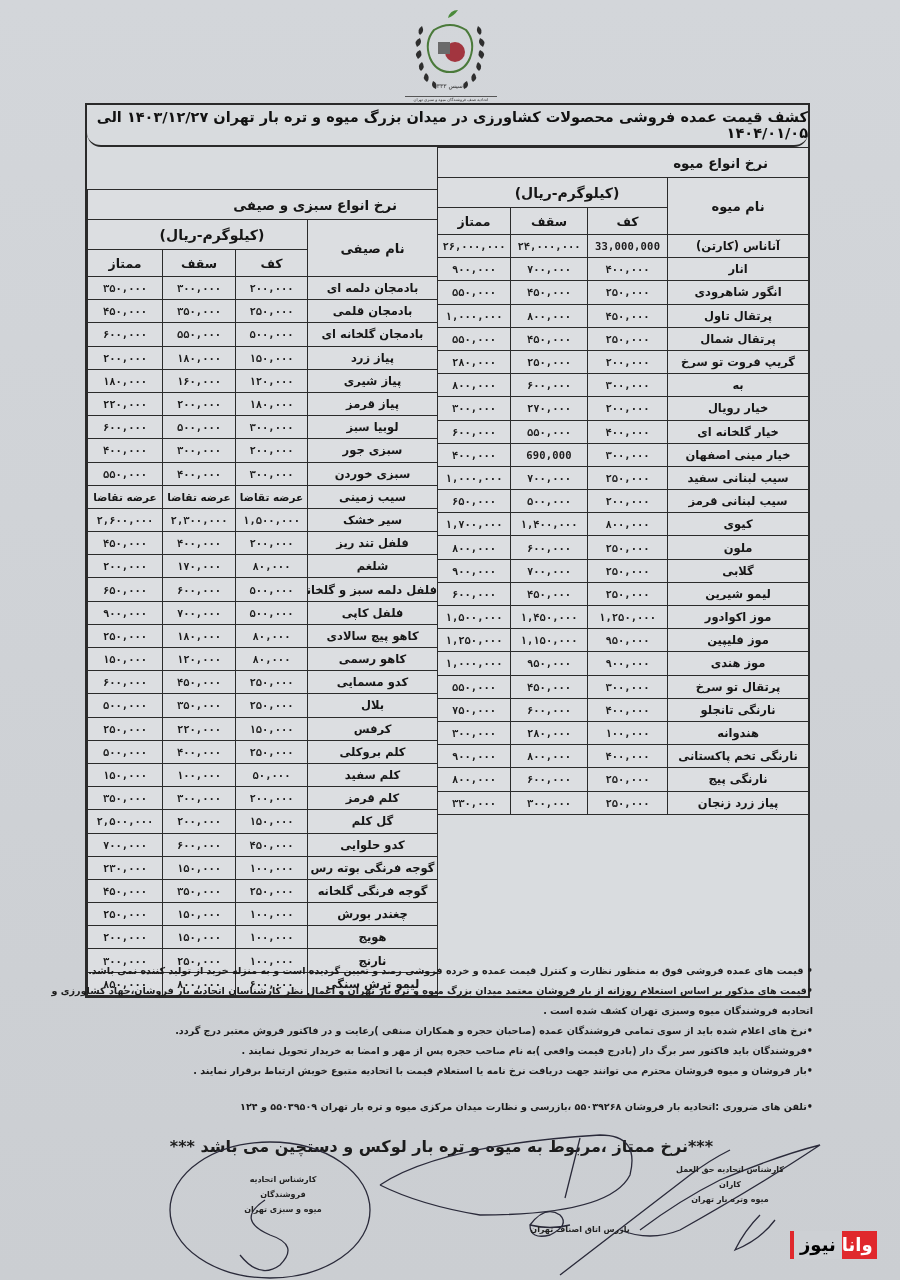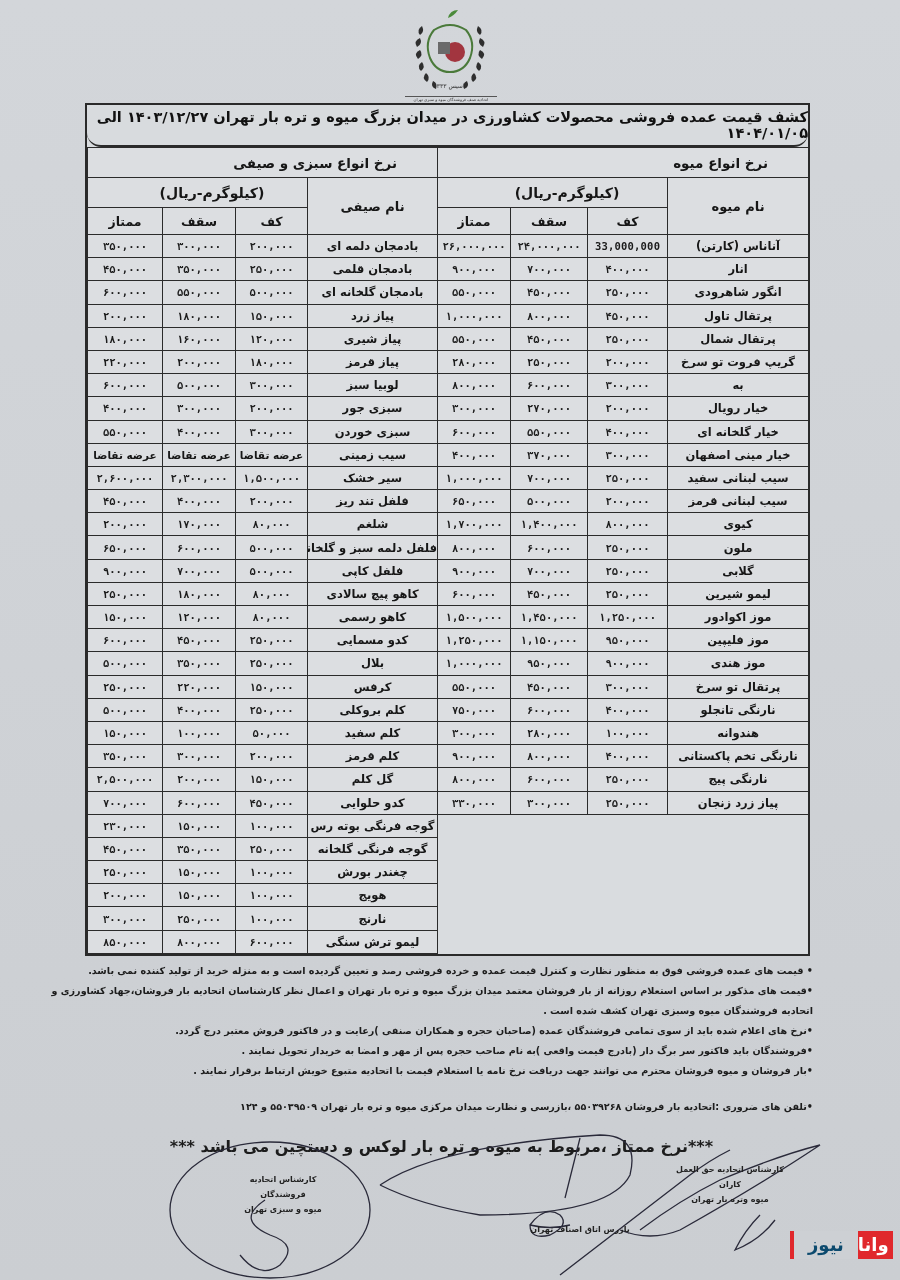--- a/index.html
+++ b/index.html
@@ -79,21 +79,21 @@
   .sig-mid { left: 520px; top: 1222px; width: 120px; }
   .sig-right { left: 670px; top: 1162px; width: 120px; }
   .scribbles { position: absolute; left: 0; top: 1130px; width: 900px; height: 150px; pointer-events: none; }
 
   
   .watermark {
     position: absolute; left: 790px; top: 1231px; height: 28px; padding: 0 4px;
     background: #e0282c; color: #fff; font-weight: bold; font-size: 18px;
     direction: rtl; display: flex; align-items: center; line-height: 28px;
   }
-  .watermark .wm-red-part { color: #0c4a6e; background: #cdd0d4; padding: 0 14px; }
+  .watermark .wm-red-part { color: #000000; background: #cdd0d4; padding: 0 6px; }
 </style>
 </head>
 <body>
 
 <div class="paper">
 
   <div class="logo">
     <svg viewBox="0 0 84 92">
 
       <g fill="#2e2e2e">
@@ -119,21 +119,21 @@
       <text x="42" y="80" font-size="6" text-anchor="middle" fill="#333" font-family="DejaVu Sans, sans-serif">تاسیس ۱۳۳۳</text>
     </svg>
   </div>
   <div class="logo-caption">اتحادیه صنف فروشندگان میوه و سبزی تهران</div>
 
   <div class="frame">
     <div class="title-row">کشف قیمت عمده فروشی محصولات کشاورزی در میدان بزرگ میوه و تره بار تهران ۱۴۰۳/۱۲/۲۷ الی ۱۴۰۴/۰۱/۰۵</div>
 
     <div class="sections">
 
-      <div class="section" style="width:350px;">
+      <div class="section" style="width:350px;margin-top:42px;">
         <table class="grid" style="width:350px;">
           <colgroup>
             <col style="width:130px">
               <col style="width:72px">
               <col style="width:73px">
               <col style="width:75px">
           </colgroup>
           <thead>
             <tr>
               <th colspan="4" class="sec-head">نرخ انواع سبزی و صیفی</th>
@@ -412,21 +412,21 @@
               </tr>
               <tr class="row">
                 <td class="name">خیار گلخانه ای</td>
                 <td class="num">۴۰۰,۰۰۰</td>
                 <td class="num">۵۵۰,۰۰۰</td>
                 <td class="num">۶۰۰,۰۰۰</td>
               </tr>
               <tr class="row">
                 <td class="name">خیار مینی اصفهان</td>
                 <td class="num">۳۰۰,۰۰۰</td>
-                <td class="num">۳۷۰,۰۰۰</td>
+                <td class="num">690,000</td>
                 <td class="num">۴۰۰,۰۰۰</td>
               </tr>
               <tr class="row">
                 <td class="name">سیب لبنانی سفید</td>
                 <td class="num">۲۵۰,۰۰۰</td>
                 <td class="num">۷۰۰,۰۰۰</td>
                 <td class="num">۱,۰۰۰,۰۰۰</td>
               </tr>
               <tr class="row">
                 <td class="name">سیب لبنانی قرمز</td>

